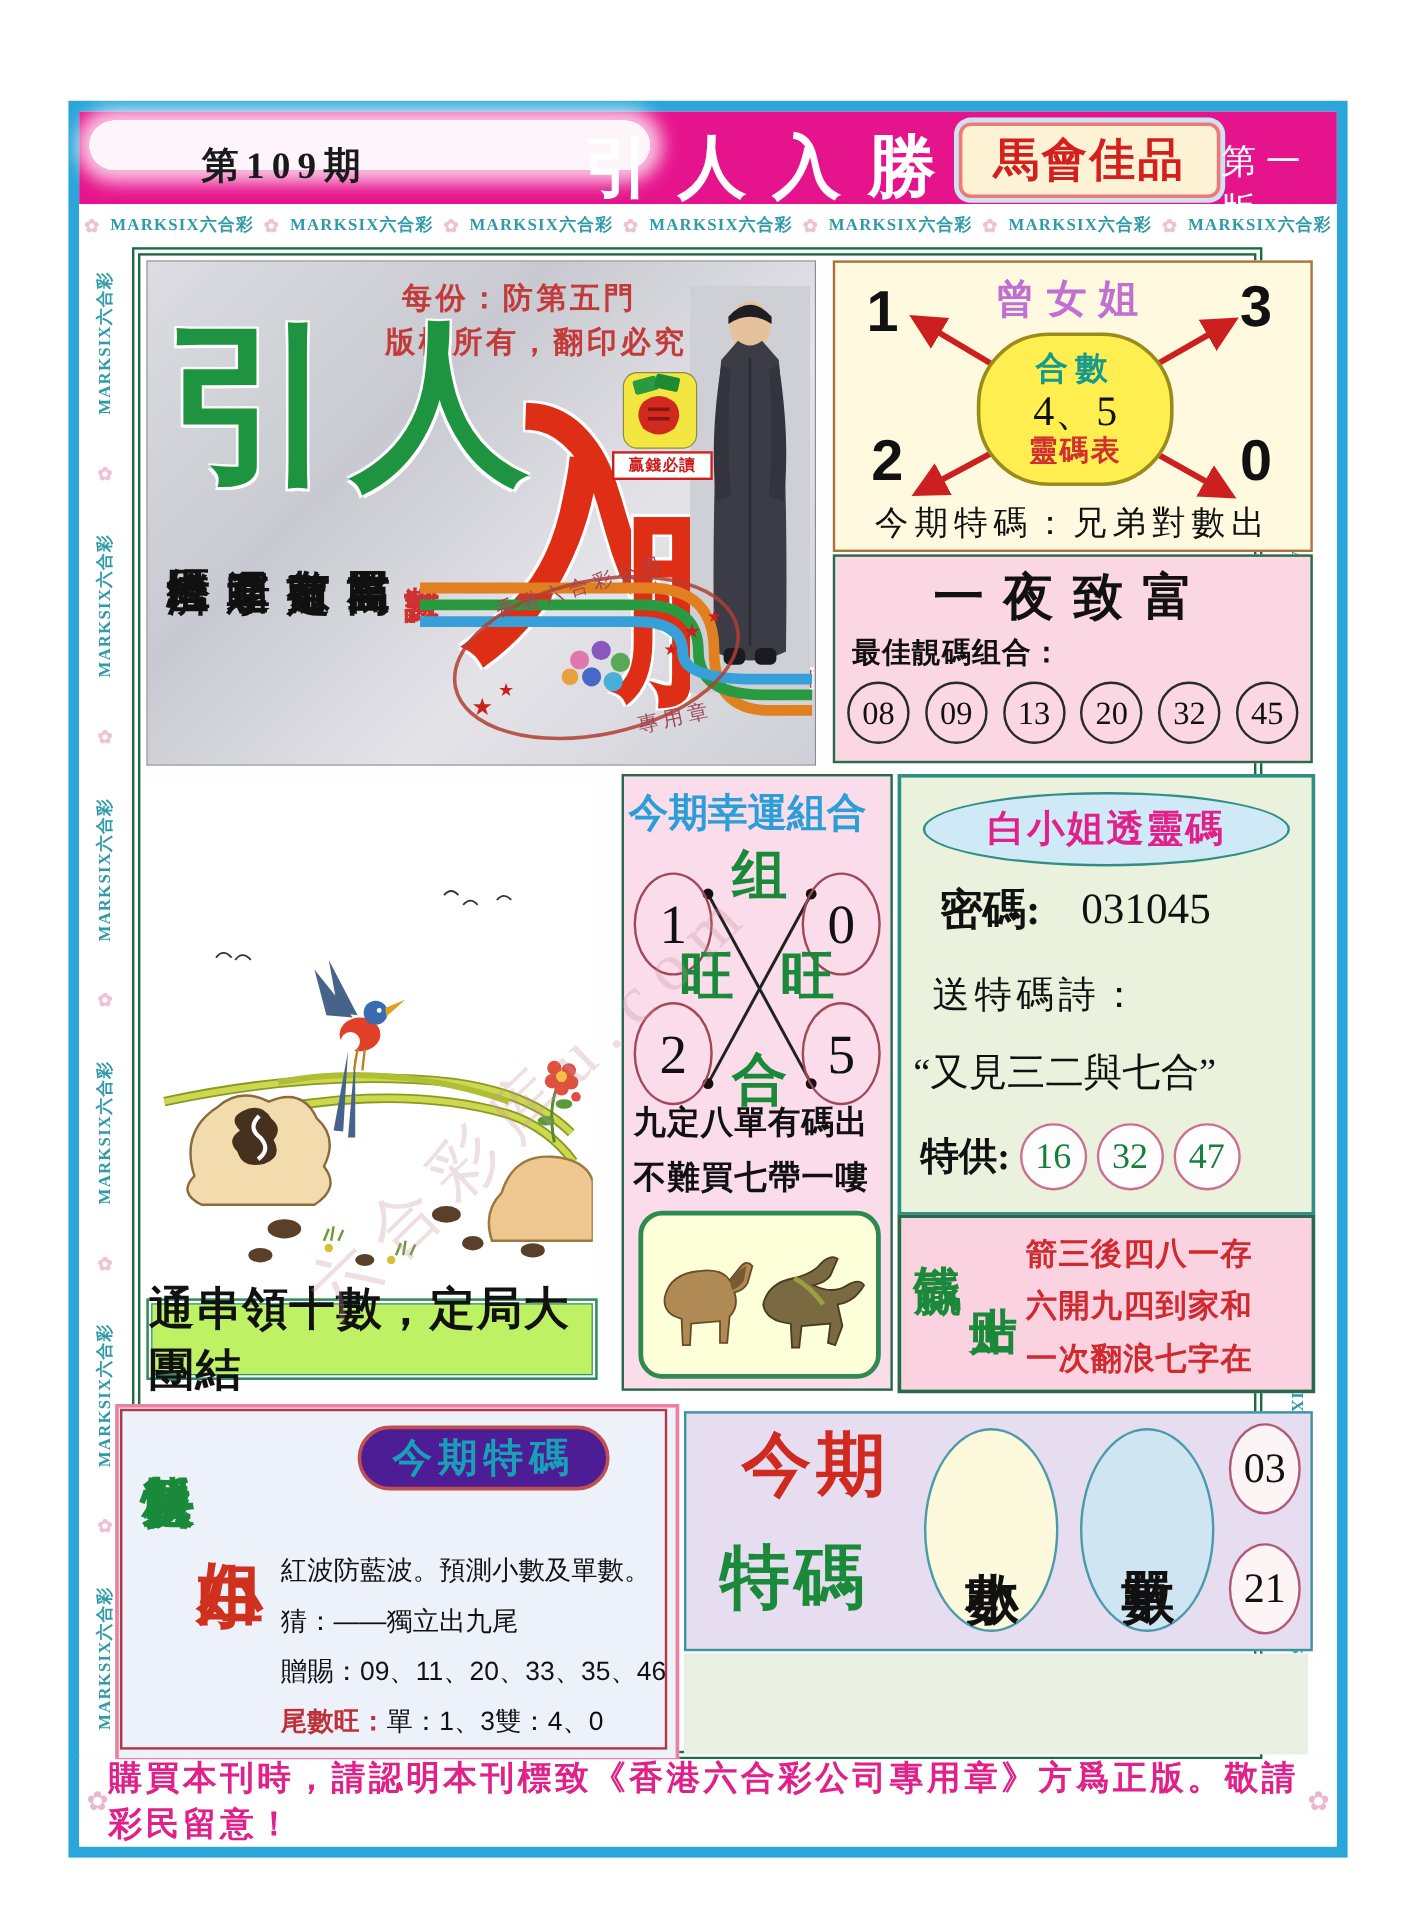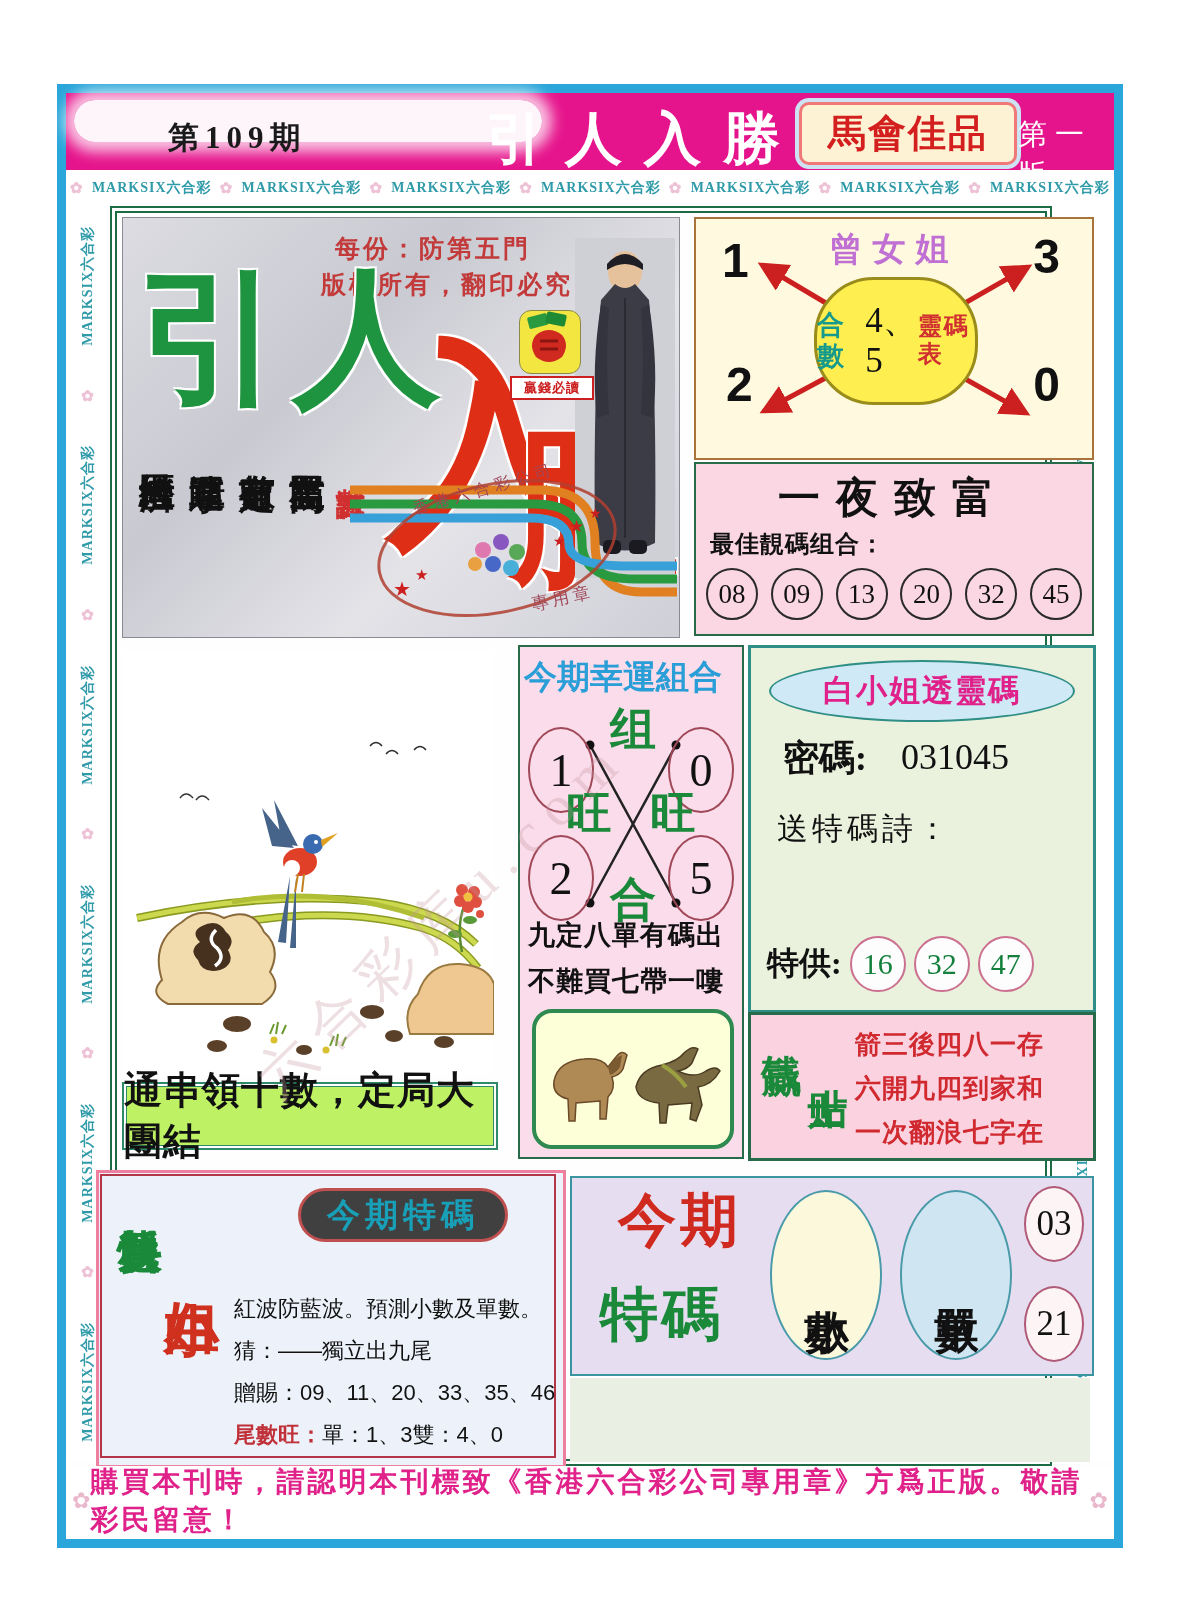--- a/index.html
+++ b/index.html
@@ -39,21 +39,21 @@
   #poem{left:16px;top:228px;display:flex;gap:14px;}
   #poem-note{left:208px;top:248px;writing-mode:vertical-rl;text-orientation:upright;color:#d03030;font-weight:bold;font-size:29px;}
   #logo{left:396px;top:92px;width:60px;height:62px;background:#f4e640;border:1px solid #8a8a4a;border-radius:12px;}
   #logo-label{left:387px;top:158px;width:80px;height:20px;background:#fff;border:2px solid #cc2020;color:#cc2020;
               font-size:13px;font-weight:bold;text-align:center;line-height:20px;letter-spacing:1px;}
   
   #zeng{left:694px;top:217px;width:396px;height:239px;background:#fffadf;border:2px solid #a8743c;}
   #zeng .corner{position:absolute;font-family:"Liberation Sans",sans-serif;font-size:48px;font-weight:bold;color:#111;}
   #zeng-title{left:0;top:8px;width:100%;text-align:center;color:#c06fd2;font-weight:bold;font-size:33px;letter-spacing:10px;}
   #zeng-oval{left:118px;top:58px;width:158px;height:122px;background:#ffee50;border:3px solid #9a8c1a;border-radius:60px;
-             display:flex;flex-direction:row;align-items:center;justify-content:center;line-height:1.15;}
+             display:flex;flex-direction:column;align-items:center;justify-content:center;line-height:1.15;}
   #zeng-oval .l1{color:#169a8c;font-weight:bold;font-size:27px;letter-spacing:6px;}
   #zeng-oval .l2{color:#111;font-size:35px;}
   #zeng-oval .l3{color:#d03030;font-weight:bold;font-size:24px;letter-spacing:2px;}
   #zeng-bottom{left:0;top:198px;width:100%;text-align:center;color:#111;font-size:28px;letter-spacing:5px;}
   
   #yiye{left:694px;top:462px;width:396px;height:170px;background:#fbd7e3;border:2px solid #276b4a;}
   #yiye-title{left:0;top:6px;width:100%;text-align:center;color:#111;font-weight:bold;font-size:42px;letter-spacing:16px;}
   #yiye-label{left:14px;top:64px;color:#111;font-weight:bold;font-size:24px;letter-spacing:1px;}
   #yiye-nums{left:10px;top:104px;width:376px;display:flex;justify-content:space-between;}
   .num-circle{width:48px;height:48px;border:2px solid #2a2a2a;border-radius:50%;display:flex;align-items:center;justify-content:center;
@@ -82,21 +82,21 @@
               display:flex;align-items:center;justify-content:center;font-size:30px;color:#15803d;}
   
   #tips{left:748px;top:1012px;width:342px;height:143px;background:#fbd2e0;border:3px solid #276b4a;}
   .tips-col{position:absolute;writing-mode:vertical-rl;text-orientation:upright;color:#1a8a3a;font-weight:bold;font-size:40px;line-height:1;}
   .tips-line{position:absolute;left:104px;color:#d02a30;font-weight:bold;font-size:26px;letter-spacing:1px;white-space:nowrap;}
   
   #bl-box{left:96px;top:1170px;width:464px;height:292px;border:3px solid #ee7f9f;background:#edf2fa;}
   #bl-inner{left:1px;top:1px;width:452px;height:280px;border:2px solid #b23648;}
   #bl-green{left:12px;top:18px;writing-mode:vertical-rl;text-orientation:upright;color:#1a8a3a;font-weight:bold;font-size:44px;line-height:1.15;}
   #bl-red{left:62px;top:82px;writing-mode:vertical-rl;text-orientation:upright;color:#d0301e;font-weight:bold;font-size:55px;line-height:1;}
-  #bl-pill{left:196px;top:12px;width:204px;height:48px;background:#404040;border:3px solid #c05050;border-radius:28px;
+  #bl-pill{left:196px;top:12px;width:204px;height:48px;background:#4c1d95;border:3px solid #c05050;border-radius:28px;
            display:flex;align-items:center;justify-content:center;color:#18a0b8;font-weight:bold;font-size:33px;letter-spacing:5px;}
   .bl-line{position:absolute;color:#111;font-size:22px;white-space:nowrap;font-family:"Liberation Sans",sans-serif;}
   .bl-red-label{color:#c03038;font-weight:bold;}
   
   #br-box{left:570px;top:1176px;width:520px;height:196px;background:#e6def0;border:2px solid #3b95a0;}
   #br-red{left:18px;top:4px;color:#d02a20;font-weight:bold;font-size:58px;letter-spacing:4px;margin-left:28px;}
   #br-green{left:28px;top:98px;color:#1a8a3a;font-weight:bold;font-size:58px;letter-spacing:4px;}
   .br-oval{position:absolute;width:108px;height:166px;border-radius:50%;display:flex;align-items:center;justify-content:center;}
   .br-oval .vt{writing-mode:vertical-rl;text-orientation:upright;font-weight:bold;font-size:44px;color:#111;line-height:1;}
   #br-oval1{left:198px;top:12px;background:#fbf8dc;border:2px solid #4a9aaa;}
@@ -246,20 +246,21 @@
       <line x1="150" y1="96" x2="66" y2="46" stroke="#cc2020" stroke-width="5" marker-end="url(#ah)"></line>
       <line x1="248" y1="96" x2="332" y2="48" stroke="#cc2020" stroke-width="5" marker-end="url(#ah)"></line>
       <line x1="150" y1="148" x2="68" y2="192" stroke="#cc2020" stroke-width="5" marker-end="url(#ah)"></line>
       <line x1="248" y1="148" x2="330" y2="194" stroke="#cc2020" stroke-width="5" marker-end="url(#ah)"></line>
     </svg>
     <div class="abs" id="zeng-oval">
       <span class="l1">合數</span>
       <span class="l2">4、5</span>
       <span class="l3">靈碼表</span>
     </div>
+    <div class="abs" id="zeng-bottom">今期特碼：兄弟對數出</div>
   </div>
 
   <div class="abs" id="yiye">
     <div class="abs" id="yiye-title">一夜致富</div>
     <div class="abs" id="yiye-label">最佳靚碼组合：</div>
     <div class="abs" id="yiye-nums">
       <span class="num-circle">08</span>
       <span class="num-circle">09</span>
       <span class="num-circle">13</span>
       <span class="num-circle">20</span>
@@ -344,20 +345,21 @@
         <path d="M126 52 Q140 60 150 74" stroke="#9aa040" stroke-width="4" fill="none"></path>
       </svg>
     </div>
   </div>
 
   <div class="abs" id="bai">
     <div class="abs" id="bai-ellipse">白小姐透靈碼</div>
     <div class="bai-line" style="left:32px;top:86px;font-weight:bold;font-size:36px;">密碼:</div>
     <div class="bai-line" style="left:150px;top:88px;font-size:36px;">031045</div>
     <div class="bai-line" style="left:26px;top:160px;letter-spacing:4px;">送特碼詩：</div>
+    <div class="bai-line" style="left:10px;top:224px;font-size:32px;">“又見三二與七合”</div>
     <div class="abs" id="bai-special">
       <span style="color:#111;font-weight:bold;font-size:32px;">特供:</span>
       <span class="bai-circle">16</span>
       <span class="bai-circle">32</span>
       <span class="bai-circle">47</span>
     </div>
   </div>
 
   <div class="abs" id="tips">
     <div class="tips-col" style="left:10px;top:8px;">贏钱</div>

